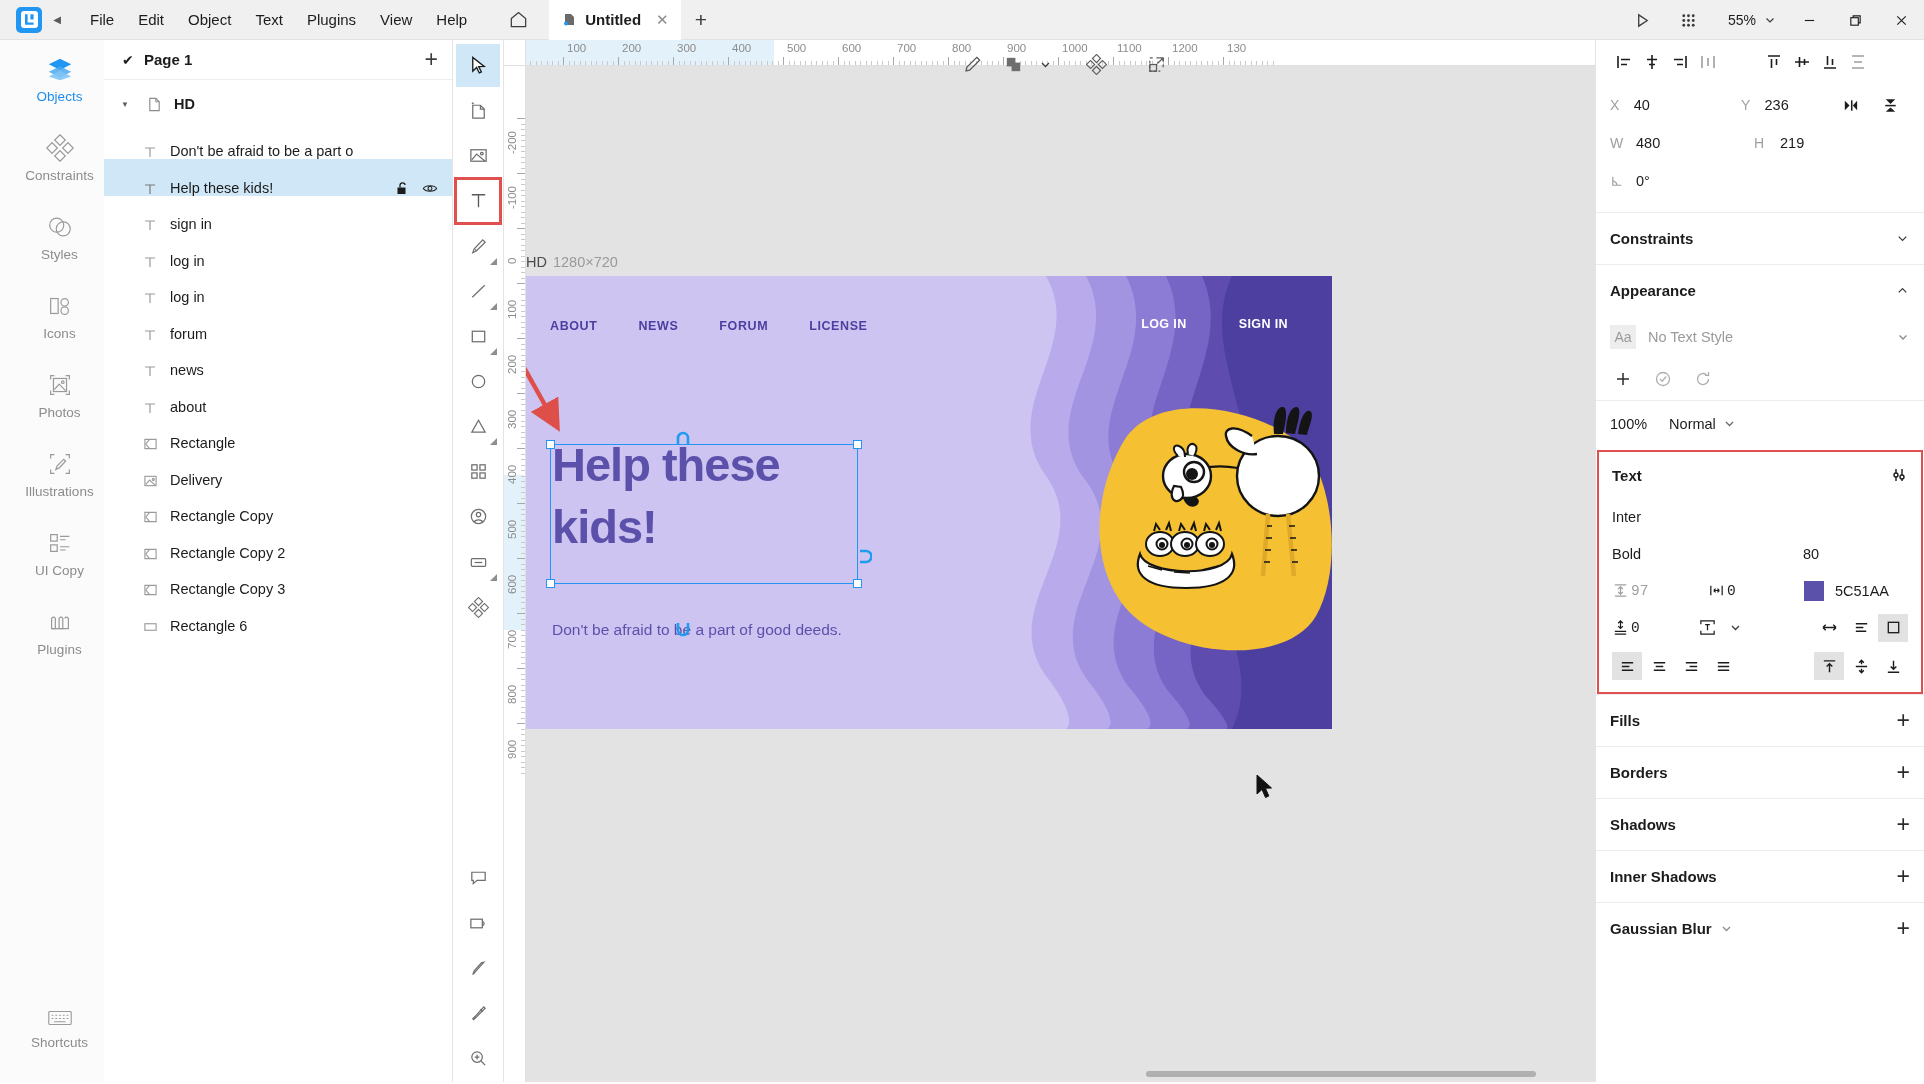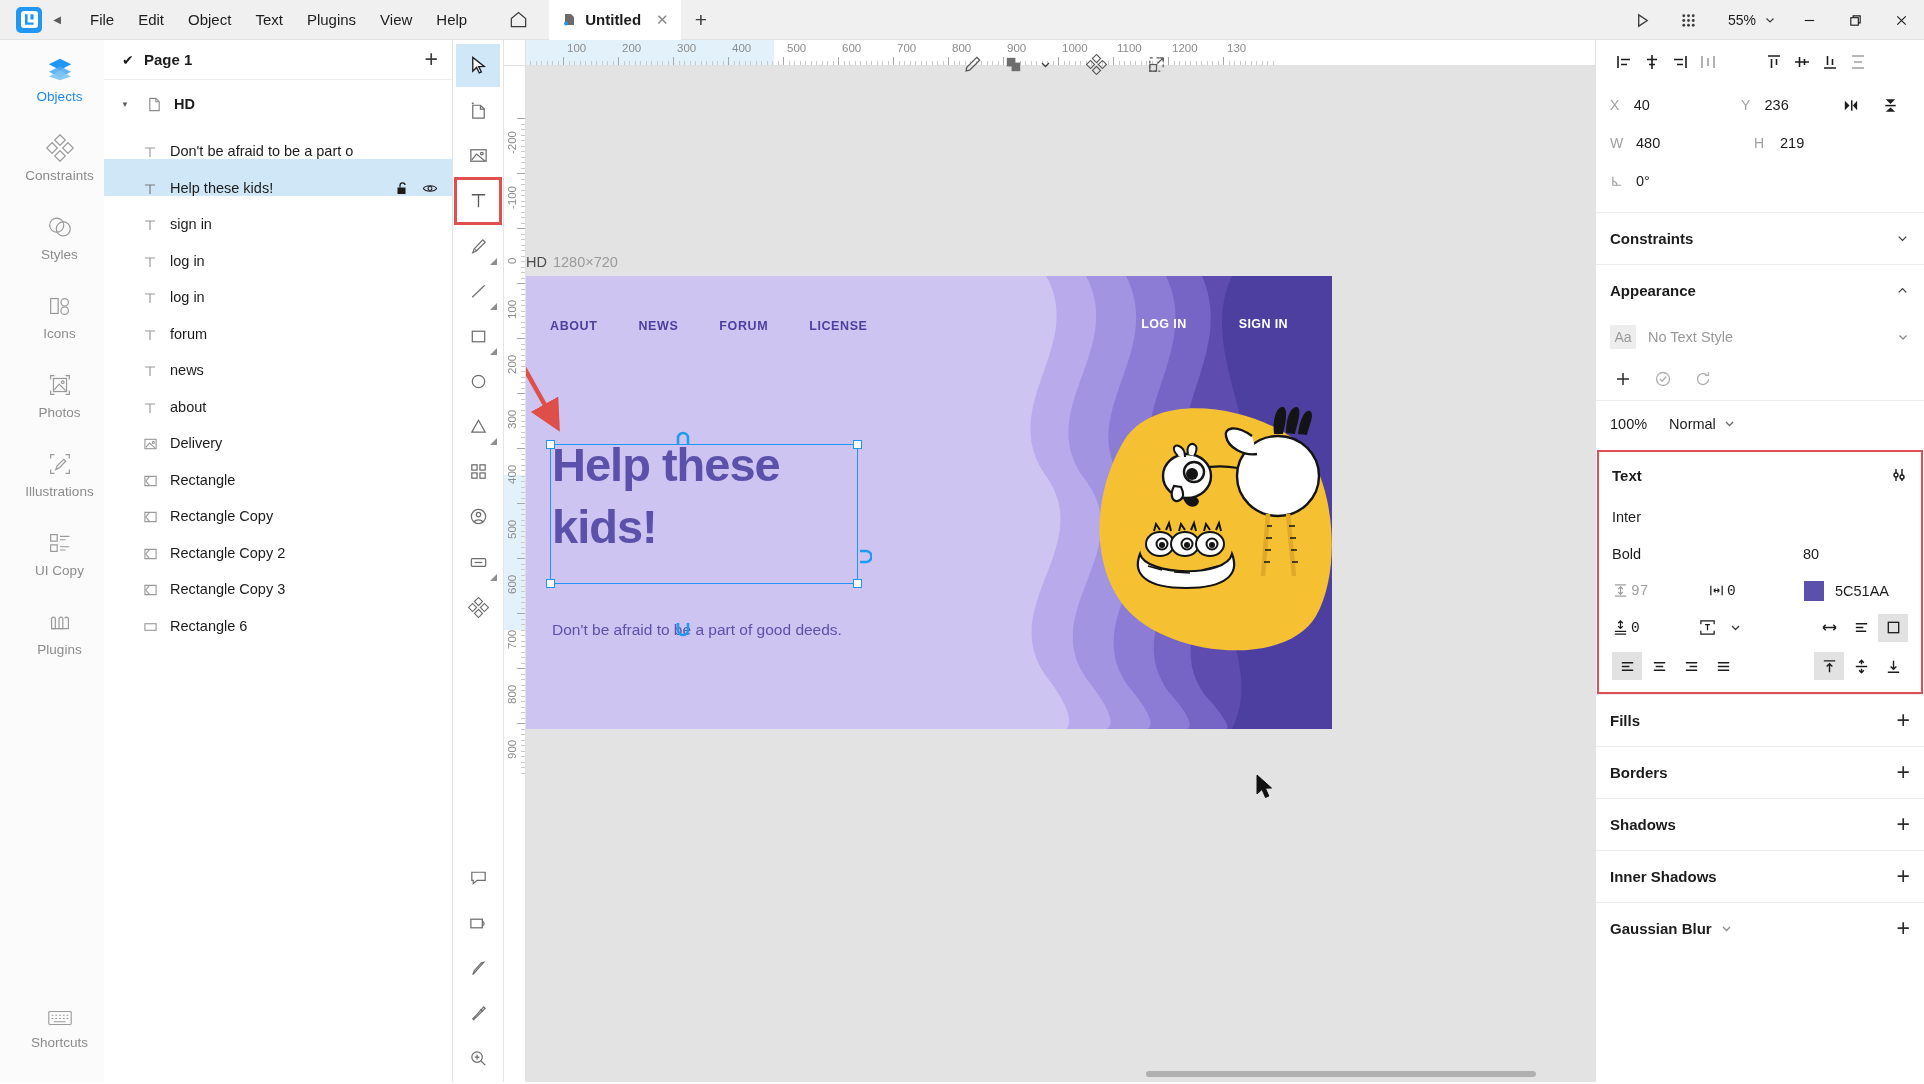--- a/index.html
+++ b/index.html
@@ -549,35 +549,35 @@
         <span class="tw-icon">
           <svg width="14" height="14" viewBox="0 0 14 14" stroke="#9a9a9a" stroke-width="1.2">
               <path d="M2 3 H12 M7 3 V12"></path>
             </svg>
         </span>
         <span class="tree-label">about</span>
       </div>
       <div class="tree-row depth1">
         <span class="tw-icon">
           <svg width="15" height="14" viewBox="0 0 16 15" fill="none" stroke="#9a9a9a" stroke-width="1.2">
+            <path d="M2 2.5 H14 V12.5 H2 Z"></path>
+              <path d="M7 2.5 L3 7.5 L7 12.5"></path>
+          </svg>
+        </span>
+        <span class="tree-label">Rectangle</span>
+      </div>
+      <div class="tree-row depth1">
+        <span class="tw-icon">
+          <svg width="15" height="14" viewBox="0 0 16 15" fill="none" stroke="#9a9a9a" stroke-width="1.2">
             <rect x="2" y="2.5" width="12" height="10"></rect>
               <circle cx="11" cy="5.8" r="1.1"></circle>
               <path d="M3 11 L7 6.5 L13 12"></path>
           </svg>
         </span>
         <span class="tree-label">Delivery</span>
-      </div>
-      <div class="tree-row depth1">
-        <span class="tw-icon">
-          <svg width="15" height="14" viewBox="0 0 16 15" fill="none" stroke="#9a9a9a" stroke-width="1.2">
-            <path d="M2 2.5 H14 V12.5 H2 Z"></path>
-              <path d="M7 2.5 L3 7.5 L7 12.5"></path>
-          </svg>
-        </span>
-        <span class="tree-label">Rectangle</span>
       </div>
       <div class="tree-row depth1">
         <span class="tw-icon">
           <svg width="15" height="14" viewBox="0 0 16 15" fill="none" stroke="#9a9a9a" stroke-width="1.2">
             <path d="M2 2.5 H14 V12.5 H2 Z"></path>
               <path d="M7 2.5 L3 7.5 L7 12.5"></path>
           </svg>
         </span>
         <span class="tree-label">Rectangle Copy</span>
       </div>

